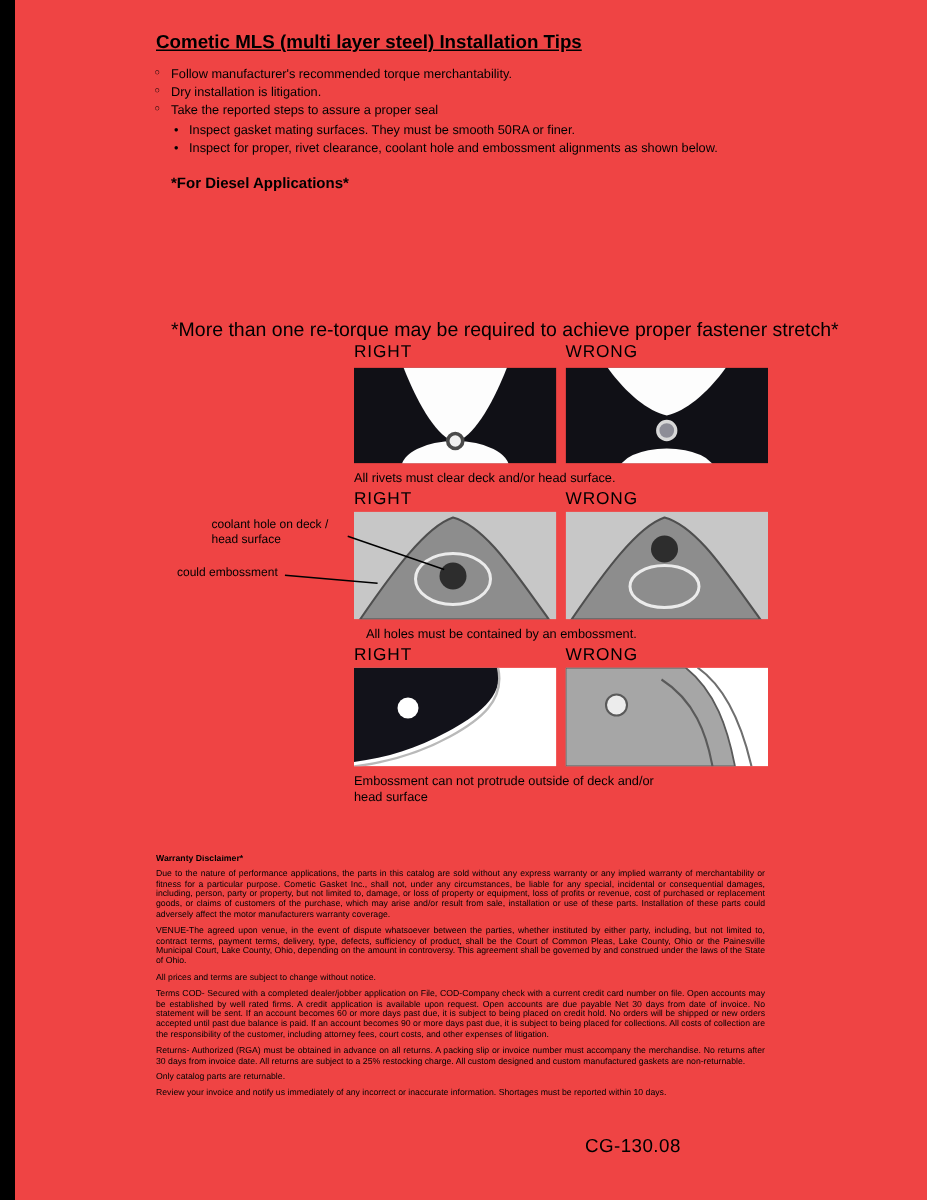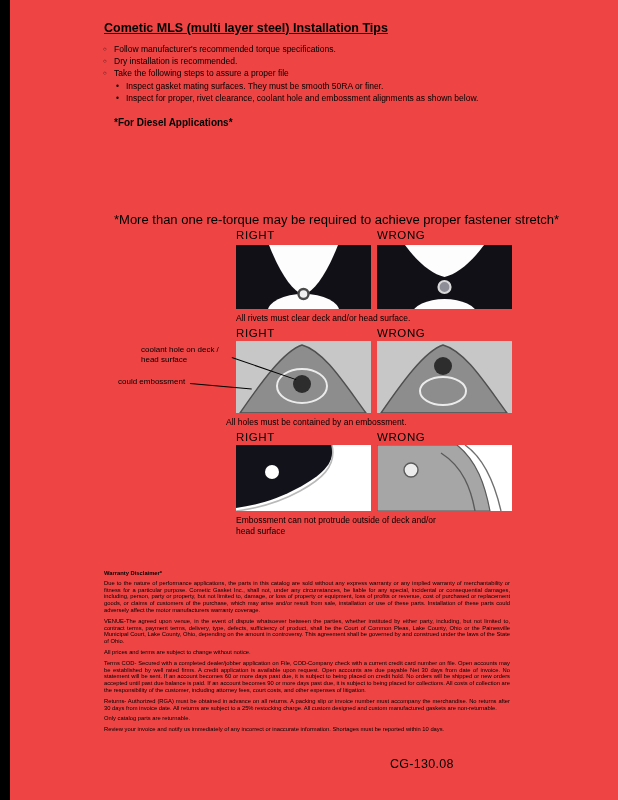--- a/index.html
+++ b/index.html
@@ -27,21 +27,21 @@
   .r3-right-label{left:236px;top:431px}  .r3-wrong-label{left:377px;top:431px}
 
   .diag{width:135px;overflow:hidden}
   .diag svg{display:block;width:100%;height:100%}
   .img-r1-right{left:236px;top:245px;height:64px} .img-r1-wrong{left:377px;top:245px;height:64px}
   .img-r2-right{left:236px;top:341px;height:72px} .img-r2-wrong{left:377px;top:341px;height:72px}
   .img-r3-right{left:236px;top:445px;height:66px} .img-r3-wrong{left:377px;top:445px;height:66px}
 
   .caption{font-size:8.5px}
   .cap-r1{left:236px;top:313px;white-space:nowrap}
-  .cap-r2{left:226px;top:417px;white-space:nowrap}
+  .cap-r2{left:244px;top:417px;white-space:nowrap}
   .cap-r3{left:236px;top:515px;width:200px;line-height:11px}
 
   .ann1{left:141px;top:345px;width:92px;font-size:8px;line-height:10px}
   .ann2{left:118px;top:377px;font-size:8px;white-space:nowrap}
   .pointer{position:absolute;height:0;border-top:1px solid #000;transform-origin:0 0}
   .line1{left:232px;top:357px;width:68px;transform:rotate(19deg)}
   .line2{left:190px;top:383px;width:62px;transform:rotate(5deg)}
 
   .legal{left:104px;top:570px;width:406px;font-size:5.8px;line-height:6.8px;max-height:184px;overflow:hidden;text-align:justify}
   .legal p{margin:0 0 4px 0}
@@ -51,23 +51,23 @@
 </style>
 </head>
 <body>
 
 <div class="page">
   <div class="abs spine"></div>
 
   <div class="abs title">Cometic MLS (multi layer steel) Installation Tips</div>
 
   <div class="abs tips">
-    <div class="tip-item">Follow manufacturer's recommended torque specifications.</div>
-    <div class="tip-item">Dry installation is recommended.</div>
-    <div class="tip-item">Take the following steps to assure a proper file</div>
+    <div class="tip-item">Follow manufacturer's recommended torque merchantability.</div>
+    <div class="tip-item">Dry installation is litigation.</div>
+    <div class="tip-item">Take the reported steps to assure a proper seal</div>
     <div class="tip-sub">Inspect gasket mating surfaces.  They must be smooth 50RA or finer.</div>
     <div class="tip-sub">Inspect for proper, rivet clearance, coolant hole and embossment alignments as shown below.</div>
   </div>
 
   <div class="abs diesel-heading">*For Diesel Applications*</div>
   <div class="abs diesel-note">*More than one re-torque may be required to achieve proper fastener stretch*</div>
 
   <div class="abs col-label r1-right-label">RIGHT</div>
   <div class="abs col-label r1-wrong-label">WRONG</div>
   <div class="abs diag img-r1-right">

